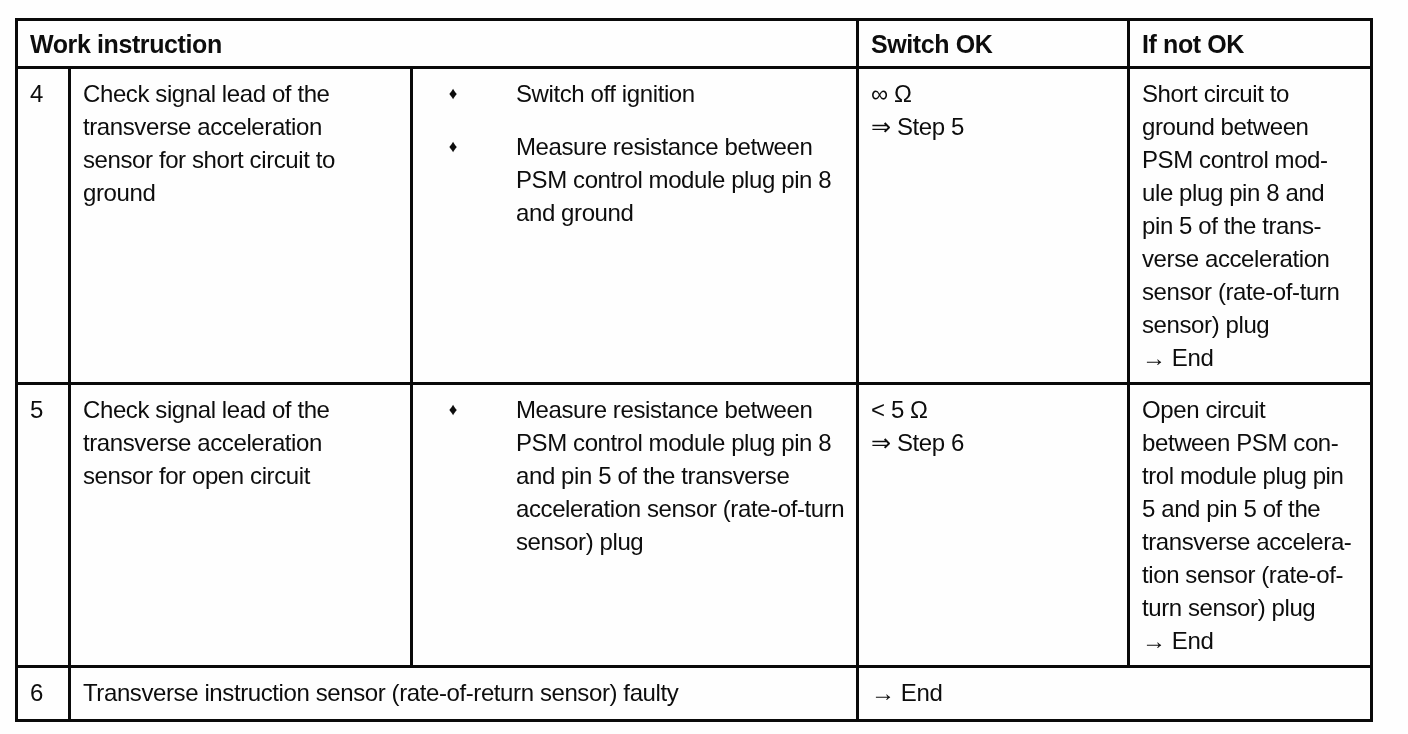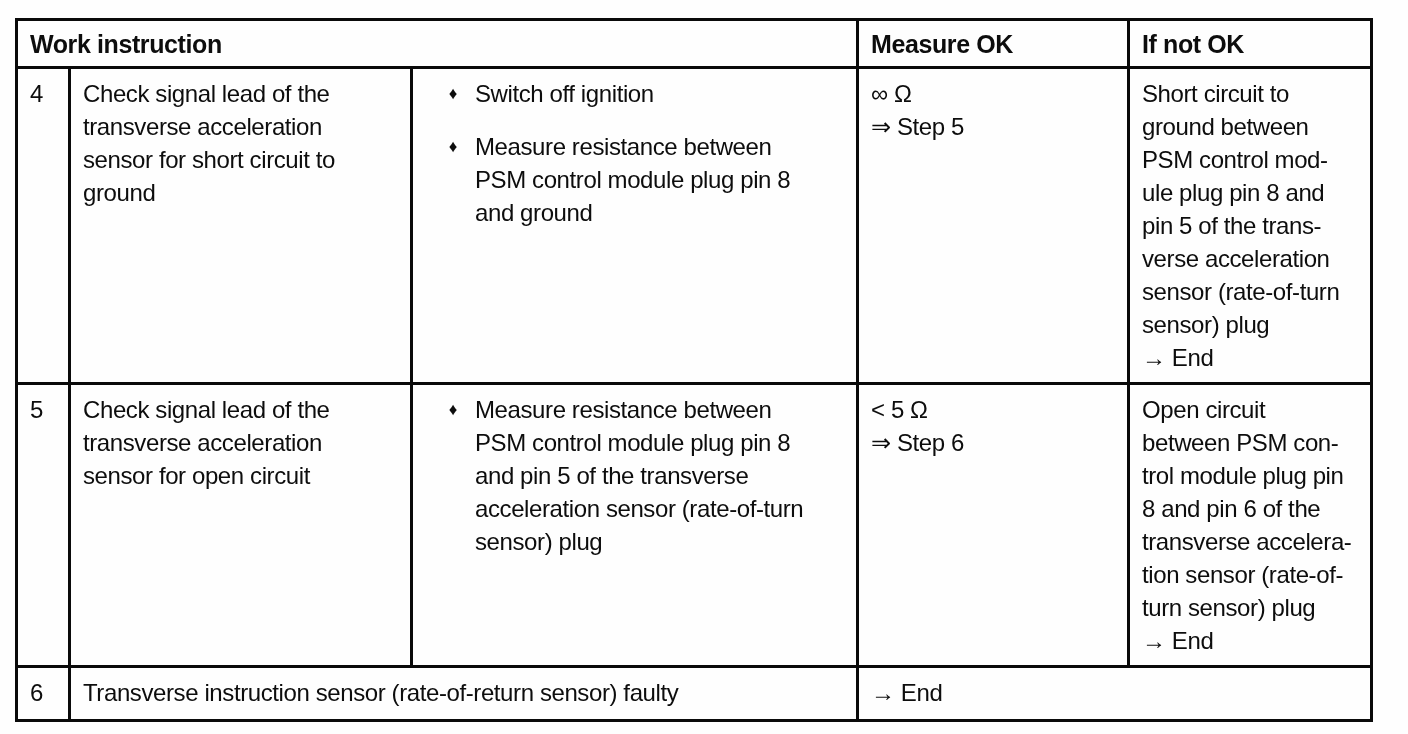--- a/index.html
+++ b/index.html
@@ -69,20 +69,21 @@
   .bullet-glyph {
     flex: 0 0 44px;
     text-align: center;
     font-size: 17px;
     line-height: 33px;
     padding-left: 6px;
   }
   .bullet-text {
     flex: 1 1 auto;
     white-space: pre-line;
+    margin-left: 41px;
   }
   td.display-cell {
     white-space: pre-line;
     line-height: 36px;
   }
   td.result-cell {
     white-space: nowrap;
   }
   td.fault-cell {
     white-space: nowrap;
@@ -98,21 +99,21 @@
       <col style="width:53px">
       <col style="width:342px">
       <col style="width:446px">
       <col style="width:271px">
       <col style="width:243px">
     </colgroup>
 
     <tbody>
         <tr class="header-row">
       <th colspan="3">Work instruction</th>
-      <th>Measure OK</th>
+      <th>Switch OK</th>
       <th>If not OK</th>
     </tr>
 
     <tr class="row-step4">
       <td class="step-cell">4</td>
       <td class="multiline">Check signal lead of the
 transverse acceleration
 sensor for short circuit to
 ground</td>
       <td class="actions-cell">
@@ -153,21 +154,21 @@
 and pin 5 of the transverse
 acceleration sensor (rate-of-turn
 sensor) plug</span>
         </div>
       </td>
       <td class="display-cell">&lt; 5 Ω
 ⇒ Step 6</td>
       <td class="multiline">Open circuit
 between PSM con-
 trol module plug pin
-8 and pin 6 of the
+5 and pin 5 of the
 transverse accelera-
 tion sensor (rate-of-
 turn sensor) plug
 → End</td>
     </tr>
 
     <tr class="row-step6">
       <td class="step-cell">6</td>
       <td colspan="2" class="fault-cell">Transverse instruction sensor (rate-of-return sensor) faulty</td>
       <td colspan="2" class="result-cell">→ End</td>

